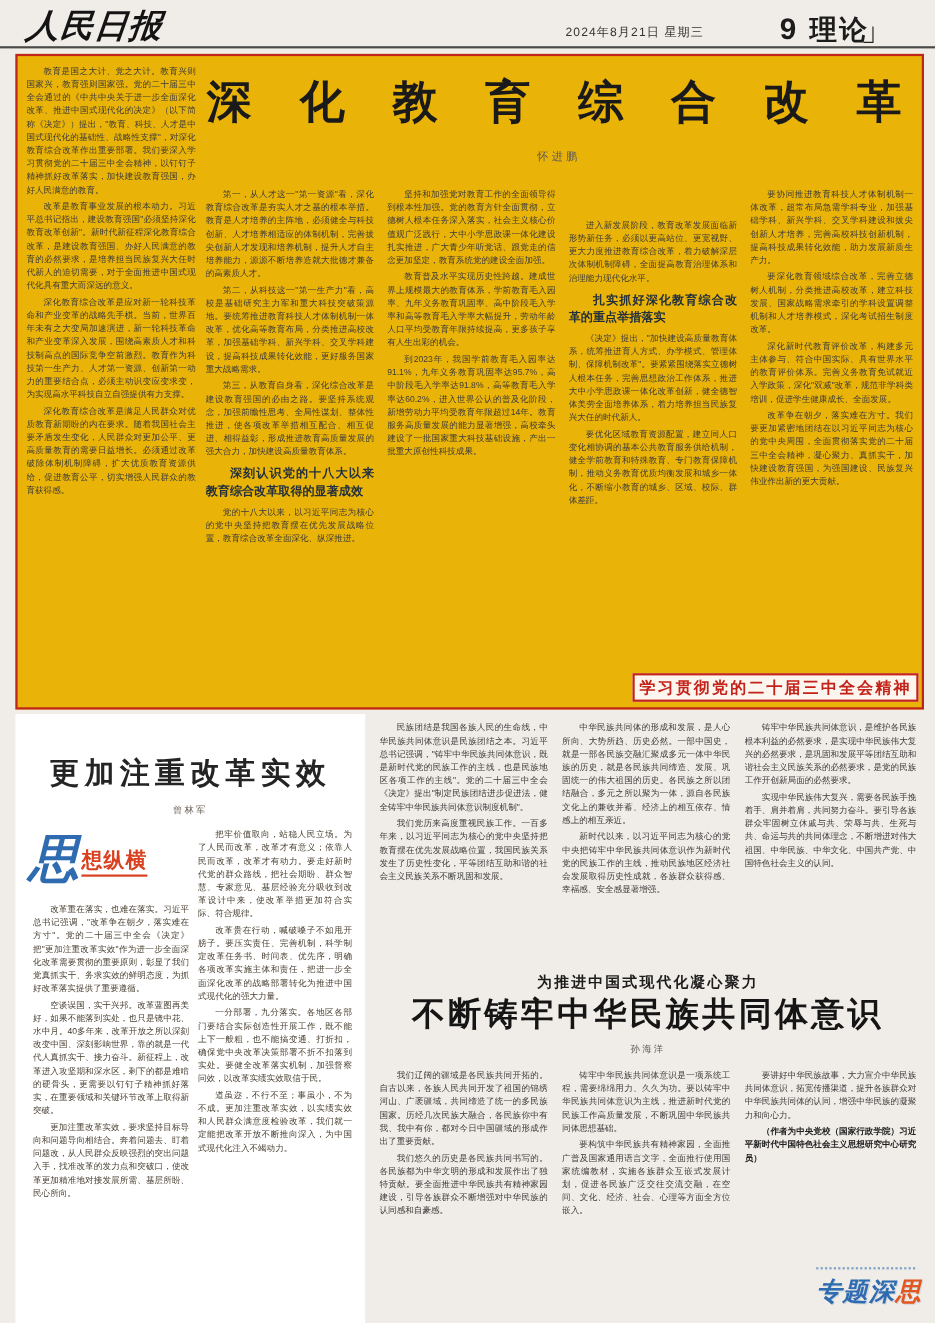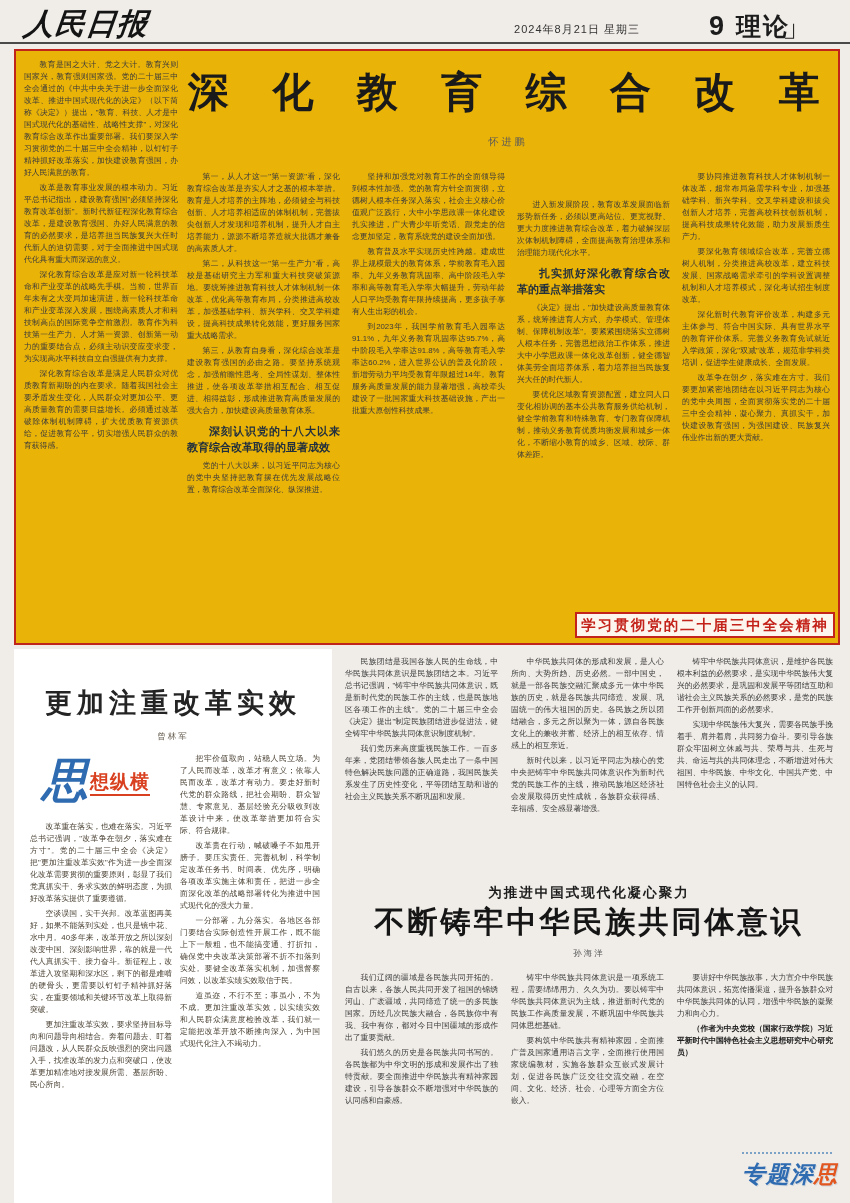--- a/index.html
+++ b/index.html
@@ -30,21 +30,21 @@
                font-size:10px;color:#5a5a5a;letter-spacing:3px;}
   .banner{position:absolute;right:3px;bottom:5px;width:256px;height:22px;border:2px solid #c3231a;
           background:#fdf6ef;color:#c3231a;font-weight:900;font-size:14.5px;letter-spacing:2px;
           display:flex;align-items:center;justify-content:center;white-space:nowrap;}
 
   
   .panel2{position:absolute;left:14px;top:649px;width:318px;height:672px;background:#ffffff;}
   .p2-title{position:absolute;left:0;top:36px;width:318px;text-align:center;font-size:27px;
             font-weight:900;color:#242424;letter-spacing:5px;white-space:nowrap;}
   .p2-author{position:absolute;left:0;top:82px;width:318px;text-align:center;font-size:8.5px;color:#6b6255;letter-spacing:2px;}
-  .sxzh-logo{position:absolute;left:28px;top:102px;width:132px;height:62px;}
+  .sxzh-logo{position:absolute;left:12px;top:102px;width:132px;height:62px;}
   .sxzh-big{font-family:"DejaVu Serif",serif;font-style:italic;font-weight:900;font-size:46px;
             color:#2f6bb0;line-height:58px;}
   .sxzh-rest{font-size:19px;font-weight:900;color:#d8401f;letter-spacing:1px;
              border-bottom:2px solid #d8401f;padding-bottom:2px;margin-left:2px;position:relative;top:-8px;}
   .p2-col{position:absolute;overflow:hidden;font-size:7.8px;line-height:12px;color:#4a4133;text-align:justify;}
   .p2-col p{margin:0 0 3px;text-indent:2em;}
 
   
   .a3-col{position:absolute;overflow:hidden;font-size:7.8px;line-height:12px;color:#3b3b3b;text-align:justify;}
   .a3-col p{margin:0 0 3px;text-indent:2em;}
@@ -125,21 +125,21 @@
     <div class="p2-col" style="left:166px;top:104px;width:140px;height:436px;">
         <p>把牢价值取向，站稳人民立场。为了人民而改革，改革才有意义；依靠人民而改革，改革才有动力。要走好新时代党的群众路线，把社会期盼、群众智慧、专家意见、基层经验充分吸收到改革设计中来，使改革举措更加符合实际、符合规律。</p>
         <p>改革贵在行动，喊破嗓子不如甩开膀子。要压实责任、完善机制，科学制定改革任务书、时间表、优先序，明确各项改革实施主体和责任，把进一步全面深化改革的战略部署转化为推进中国式现代化的强大力量。</p>
         <p>一分部署，九分落实。各地区各部门要结合实际创造性开展工作，既不能上下一般粗，也不能搞变通、打折扣，确保党中央改革决策部署不折不扣落到实处。要健全改革落实机制，加强督察问效，以改革实绩实效取信于民。</p>
         <p>道虽迩，不行不至；事虽小，不为不成。更加注重改革实效，以实绩实效和人民群众满意度检验改革，我们就一定能把改革开放不断推向深入，为中国式现代化注入不竭动力。</p>
       </div>
   </div>
 
   <div class="a3-col" style="left:345px;top:656px;width:153px;height:222px;">
       <p>民族团结是我国各族人民的生命线，中华民族共同体意识是民族团结之本。习近平总书记强调，"铸牢中华民族共同体意识，既是新时代党的民族工作的主线，也是民族地区各项工作的主线"。党的二十届三中全会《决定》提出"制定民族团结进步促进法，健全铸牢中华民族共同体意识制度机制"。</p>
-      <p>我们党历来高度重视民族工作。一百多年来，党团结带领各族人民走出了一条中国特色解决民族问题的正确道路，我国民族关系发生了历史性变化，平等团结互助和谐的社会主义民族关系不断巩固和发展。</p>
+      <p>我们党历来高度重视民族工作。一百多年来，以习近平同志为核心的党中央坚持把教育摆在优先发展战略位置，我国民族关系发生了历史性变化，平等团结互助和谐的社会主义民族关系不断巩固和发展。</p>
     </div>
   <div class="a3-col" style="left:511px;top:656px;width:153px;height:222px;">
       <p>中华民族共同体的形成和发展，是人心所向、大势所趋、历史必然。一部中国史，就是一部各民族交融汇聚成多元一体中华民族的历史，就是各民族共同缔造、发展、巩固统一的伟大祖国的历史。各民族之所以团结融合，多元之所以聚为一体，源自各民族文化上的兼收并蓄、经济上的相互依存、情感上的相互亲近。</p>
       <p>新时代以来，以习近平同志为核心的党中央把铸牢中华民族共同体意识作为新时代党的民族工作的主线，推动民族地区经济社会发展取得历史性成就，各族群众获得感、幸福感、安全感显著增强。</p>
     </div>
   <div class="a3-col" style="left:677px;top:656px;width:156px;height:222px;">
       <p>铸牢中华民族共同体意识，是维护各民族根本利益的必然要求，是实现中华民族伟大复兴的必然要求，是巩固和发展平等团结互助和谐社会主义民族关系的必然要求，是党的民族工作开创新局面的必然要求。</p>
       <p>实现中华民族伟大复兴，需要各民族手挽着手、肩并着肩，共同努力奋斗。要引导各族群众牢固树立休戚与共、荣辱与共、生死与共、命运与共的共同体理念，不断增进对伟大祖国、中华民族、中华文化、中国共产党、中国特色社会主义的认同。</p>
     </div>
 

